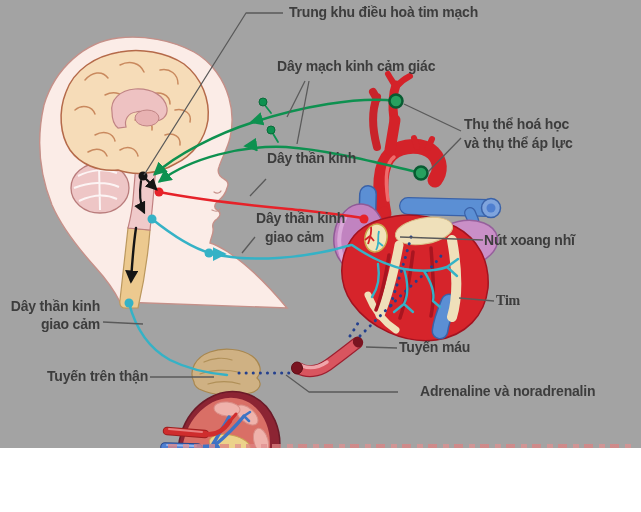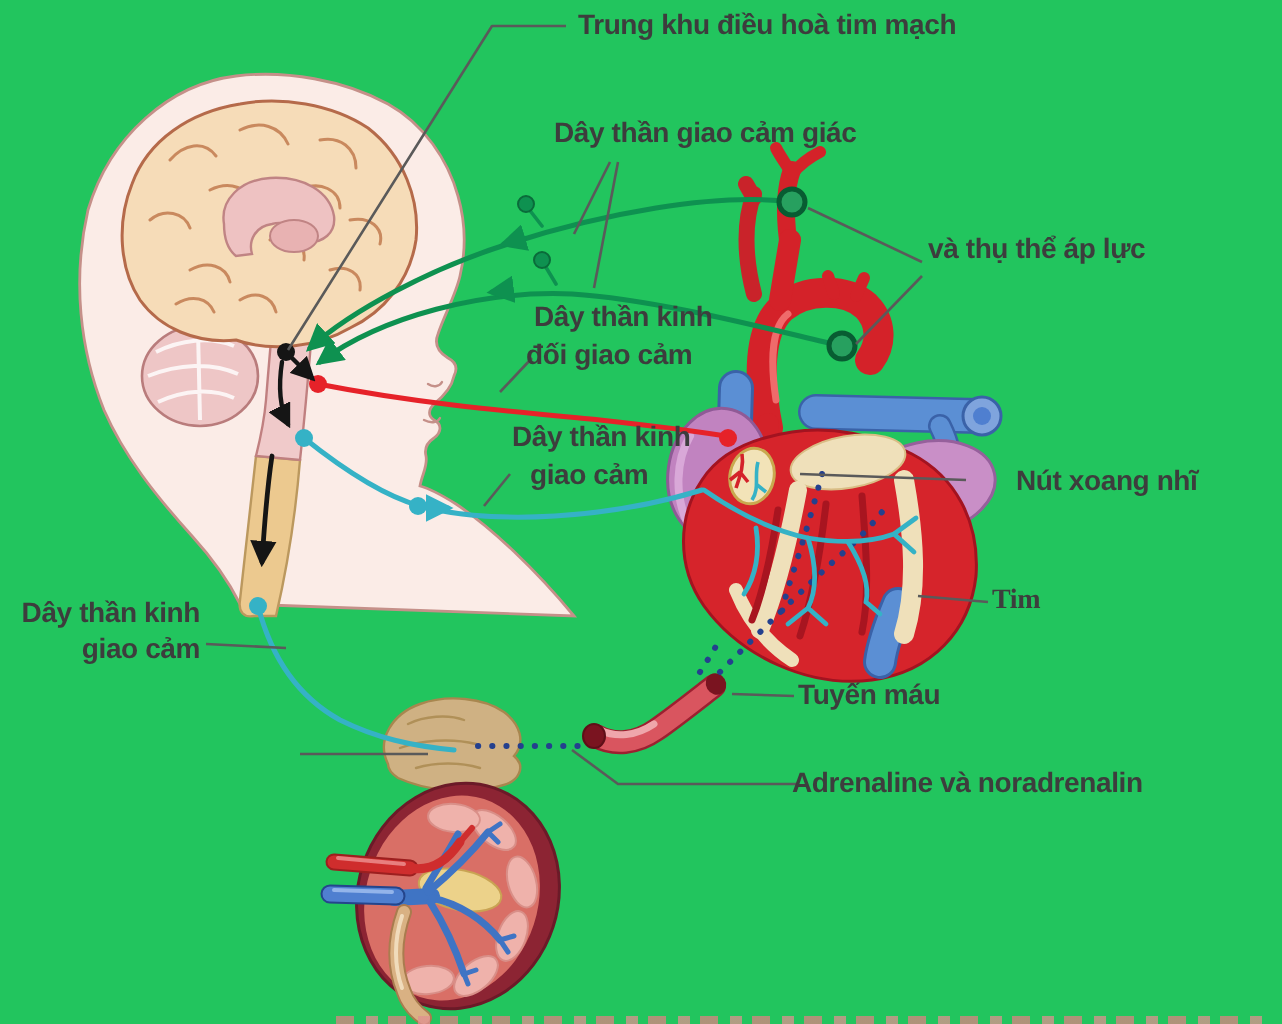--- a/index.html
+++ b/index.html
@@ -1,16 +1,16 @@
 <!DOCTYPE html>
 <html><head>
 <meta charset="utf-8">
 <style>
   html,body{margin:0;padding:0;background:#fff;}
-  .stage{position:relative;width:641px;height:512px;background:#22c55e;overflow:hidden;
+  .stage{position:relative;width:641px;height:448px;background:#a3a3a3;overflow:hidden;
          font-family:"Liberation Sans","DejaVu Sans",sans-serif;}
   .stage svg{position:absolute;left:0;top:0;}
   .lbl{position:absolute;color:#3d3d3d;font-size:14px;font-weight:bold;line-height:19px;
        white-space:nowrap;letter-spacing:-0.2px;}
   .lbl .l2{display:block;}
   .ind4{padding-left:4px;} .ind9{padding-left:9px;}
   .ra{text-align:right;white-space:normal;line-height:18px;}
   .caption-strip{position:absolute;left:168px;right:8px;bottom:0;height:4px;opacity:.75;
       background:repeating-linear-gradient(90deg,#dd8282 0 9px,transparent 9px 15px,#e09090 15px 21px,transparent 21px 26px);}
 </style>
@@ -220,41 +220,42 @@
     <polyline points="483,240 400,237"></polyline>
     <polyline points="494,301 459,298"></polyline>
     <polyline points="397,348 366,347"></polyline>
     <polyline points="398,392 309,392 286,375"></polyline>
     <polyline points="103,322 143,324"></polyline>
     <polyline points="150,377 214,377"></polyline>
   </g>
 </svg>
 
 <div class="lbl" style="left:289px;top:3px;">Trung khu điều hoà tim mạch</div>
-<div class="lbl" style="left:277px;top:57px;">Dây thần giao cảm giác</div>
+<div class="lbl" style="left:277px;top:57px;">Dây mạch kinh cảm giác</div>
 
 <div class="lbl" style="left:464px;top:115px;">
+  <span>Thụ thể hoá học</span>
   <span class="l2">và thụ thể áp lực</span>
 </div>
 
 <div class="lbl" style="left:263px;top:149px;">
   <span class="ind4">Dây thần kinh</span>
-  <span class="l2">đối giao cảm</span>
 </div>
 
 <div class="lbl" style="left:256px;top:209px;">
   <span>Dây thần kinh</span>
   <span class="l2 ind9">giao cảm</span>
 </div>
 
-<div class="lbl" style="left:484px;top:231px;margin-left:24px;">Nút xoang nhĩ</div>
+<div class="lbl" style="left:484px;top:231px;">Nút xoang nhĩ</div>
 <div class="lbl" style="left:496px;top:291px;font-family:Liberation Serif, serif;">Tim</div>
 <div class="lbl" style="left:399px;top:338px;">Tuyến máu</div>
-<div class="lbl" style="left:396px;top:382px;">Adrenaline và noradrenalin</div>
+<div class="lbl" style="left:420px;top:382px;">Adrenaline và noradrenalin</div>
 
 <div class="lbl ra" style="left:6px;top:297px;width:94px;">
   <span>Dây thần kinh</span>
   <span class="l2">giao cảm</span>
 </div>
 
+<div class="lbl ra" style="left:20px;top:367px;width:128px;">Tuyến trên thận</div>
 
 <div class="caption-strip"></div>
 </div>
 
 </body></html>

